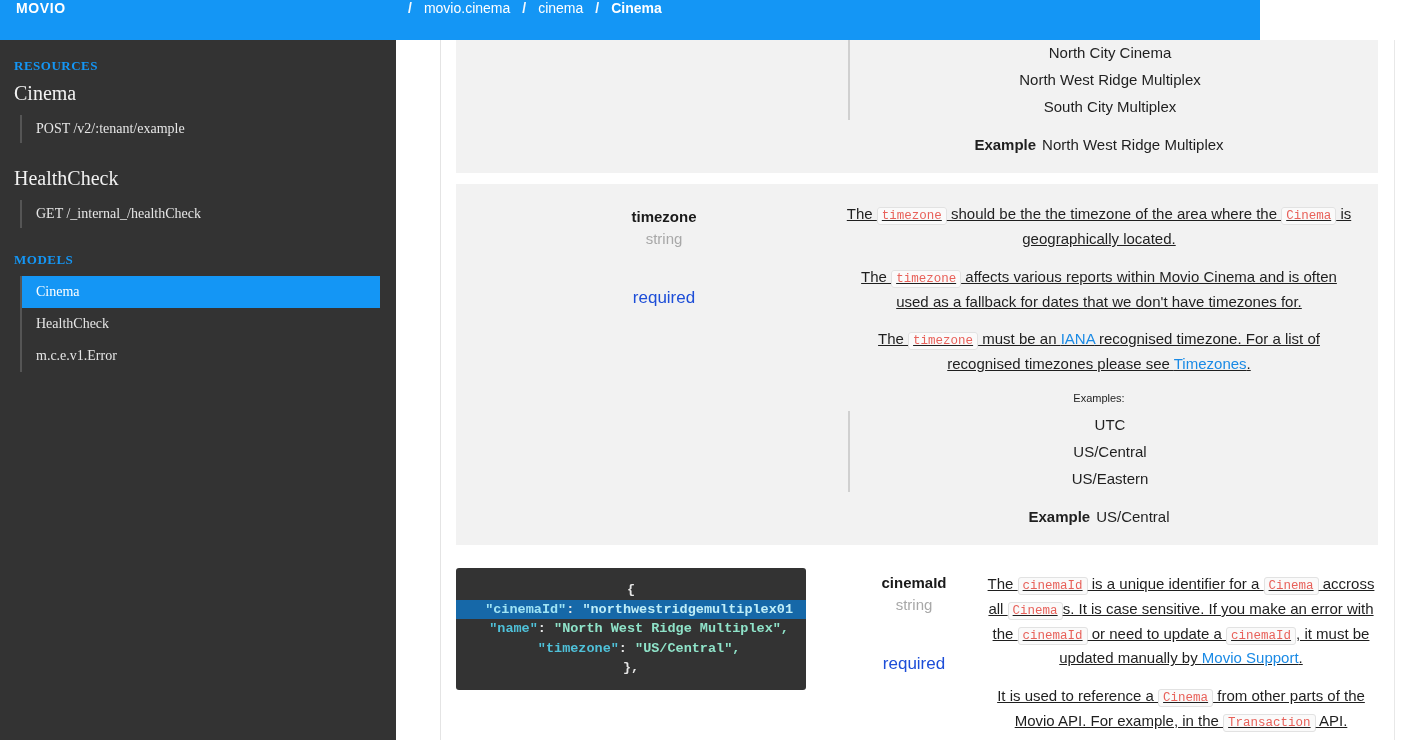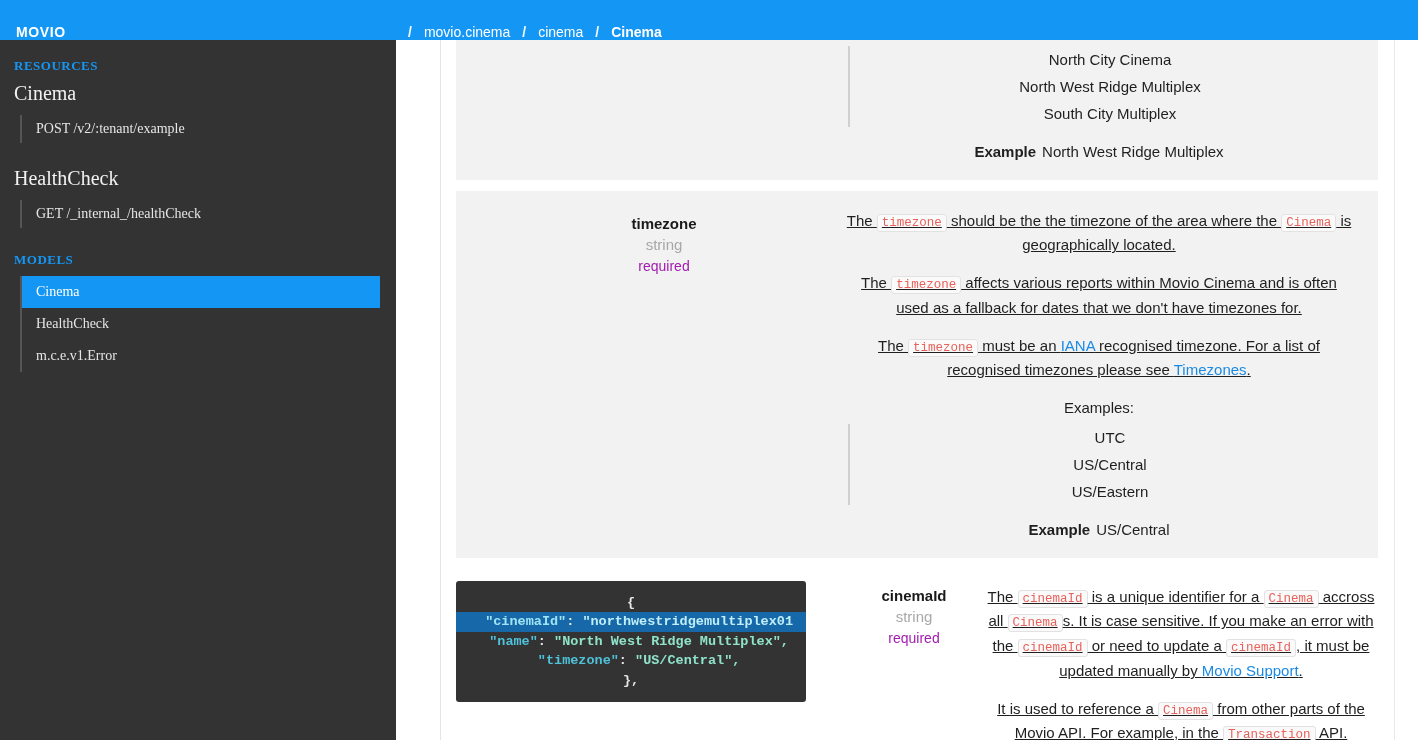--- a/index.html
+++ b/index.html
@@ -7,23 +7,23 @@
     width: 1418px; height: 740px;
     overflow: hidden;
     background: #ffffff;
     font-family: "Liberation Sans", sans-serif;
     -webkit-font-smoothing: antialiased;
   }
 
   
   .topbar {
     position: absolute; top: 0; left: 0;
-    width: 1418px; height: 40px;
+    width: 1260px; height: 40px;
     background: #1496f5;
-    display: flex; align-items: flex-end;
+    display: flex; align-items: flex-start;
   }
   .brand {
     width: 396px; padding-left: 16px;
     color: #ffffff; font-size: 14px; font-weight: 700;
     letter-spacing: 0.6px;
   }
   .crumbs { display: flex; align-items: center; flex: 1; padding-left: 0; }
   .crumb-sep {
     color: #ffffff; font-size: 14px; font-weight: 700;
     padding: 0 12px; opacity: 0.95;
@@ -100,42 +100,42 @@
   }
   .panel.first { padding-top: 0; }
   .panel-gap { height: 11px; background: #ffffff; }
 
   .row { display: flex; }
   .col-meta { width: 360px; flex: 0 0 360px; padding-top: 4px; }
   .col-desc { flex: 1; min-width: 0; }
 
   .pname { font-size: 15px; font-weight: 700; color: #1a1a1a; line-height: 1.45; }
   .ptype { font-size: 15px; color: #a8a8a8; line-height: 1.45; }
-  .preq  { font-size: 14px; color: #a21caf; line-height: 1.45; }
+  .preq  { font-size: 17px; color: #1d4ed8; line-height: 1.45; margin-top: 36px; }
 
   p.desc {
     font-size: 15px; color: #1f1f1f; line-height: 1.58;
     margin-bottom: 14px;
     text-decoration: underline;
   }
   p.desc:last-child { margin-bottom: 0; }
 
   code.tok {
     font-family: "Liberation Mono", monospace;
     font-size: 12.5px;
     color: #e8615a;
     background: #fafafa;
     border: 1px solid #e2e2e2;
     border-radius: 3px;
     padding: 1px 4px;
     white-space: nowrap;
   }
   a.link { color: #1a8ae5; text-decoration: none; }
 
-  .ex-label { font-size: 15px; color: #1f1f1f; line-height: 1.58; margin-bottom: 4px; }
+  .ex-label { font-size: 11px; color: #1f1f1f; line-height: 1.58; margin-bottom: 4px; }
   ul.ex-list {
     list-style: none;
     border-left: 2px solid #d0d0d0;
     margin: 0 0 16px 4px;
     padding: 0;
   }
   ul.ex-list li {
     font-size: 15px; color: #1f1f1f;
     padding: 5px 0 5px 16px;
   }

